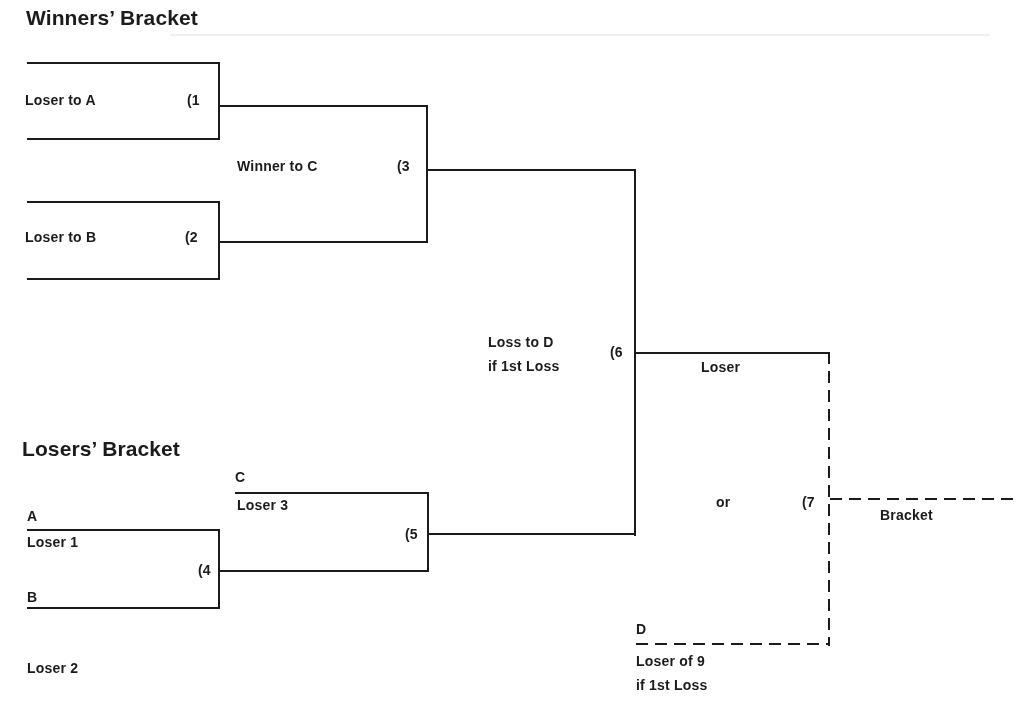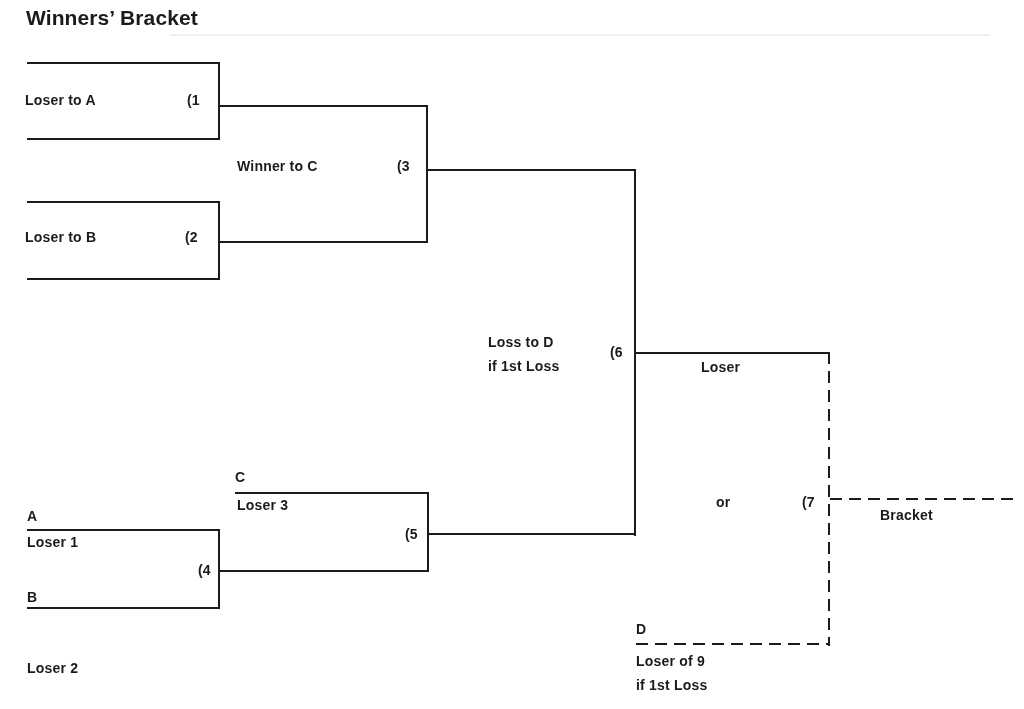--- a/index.html
+++ b/index.html
@@ -97,20 +97,21 @@
   <div class="lbl" style="left:237px; top:155px;">Winner to C</div>
   <div class="lbl" style="left:397px; top:155px;">(3</div>
 
   <div class="lbl two-line" style="left:488px; top:330px;">
     <div>Loss to D</div>
     <div>if 1st Loss</div>
   </div>
   <div class="lbl" style="left:610px; top:341px;">(6</div>
   <div class="lbl" style="left:701px; top:356px;">Loser</div>
 
+  <div class="lbl title" style="left:22px; top:437px;">Losers’ Bracket</div>
 
   <div class="lbl" style="left:235px; top:466px;">C</div>
   <div class="lbl" style="left:237px; top:494px;">Loser 3</div>
 
   <div class="lbl" style="left:27px; top:505px;">A</div>
   <div class="lbl" style="left:27px; top:531px;text-align:right;">Loser 1</div>
 
   <div class="lbl" style="left:198px; top:559px;">(4</div>
 
   <div class="lbl" style="left:27px; top:586px;">B</div>

